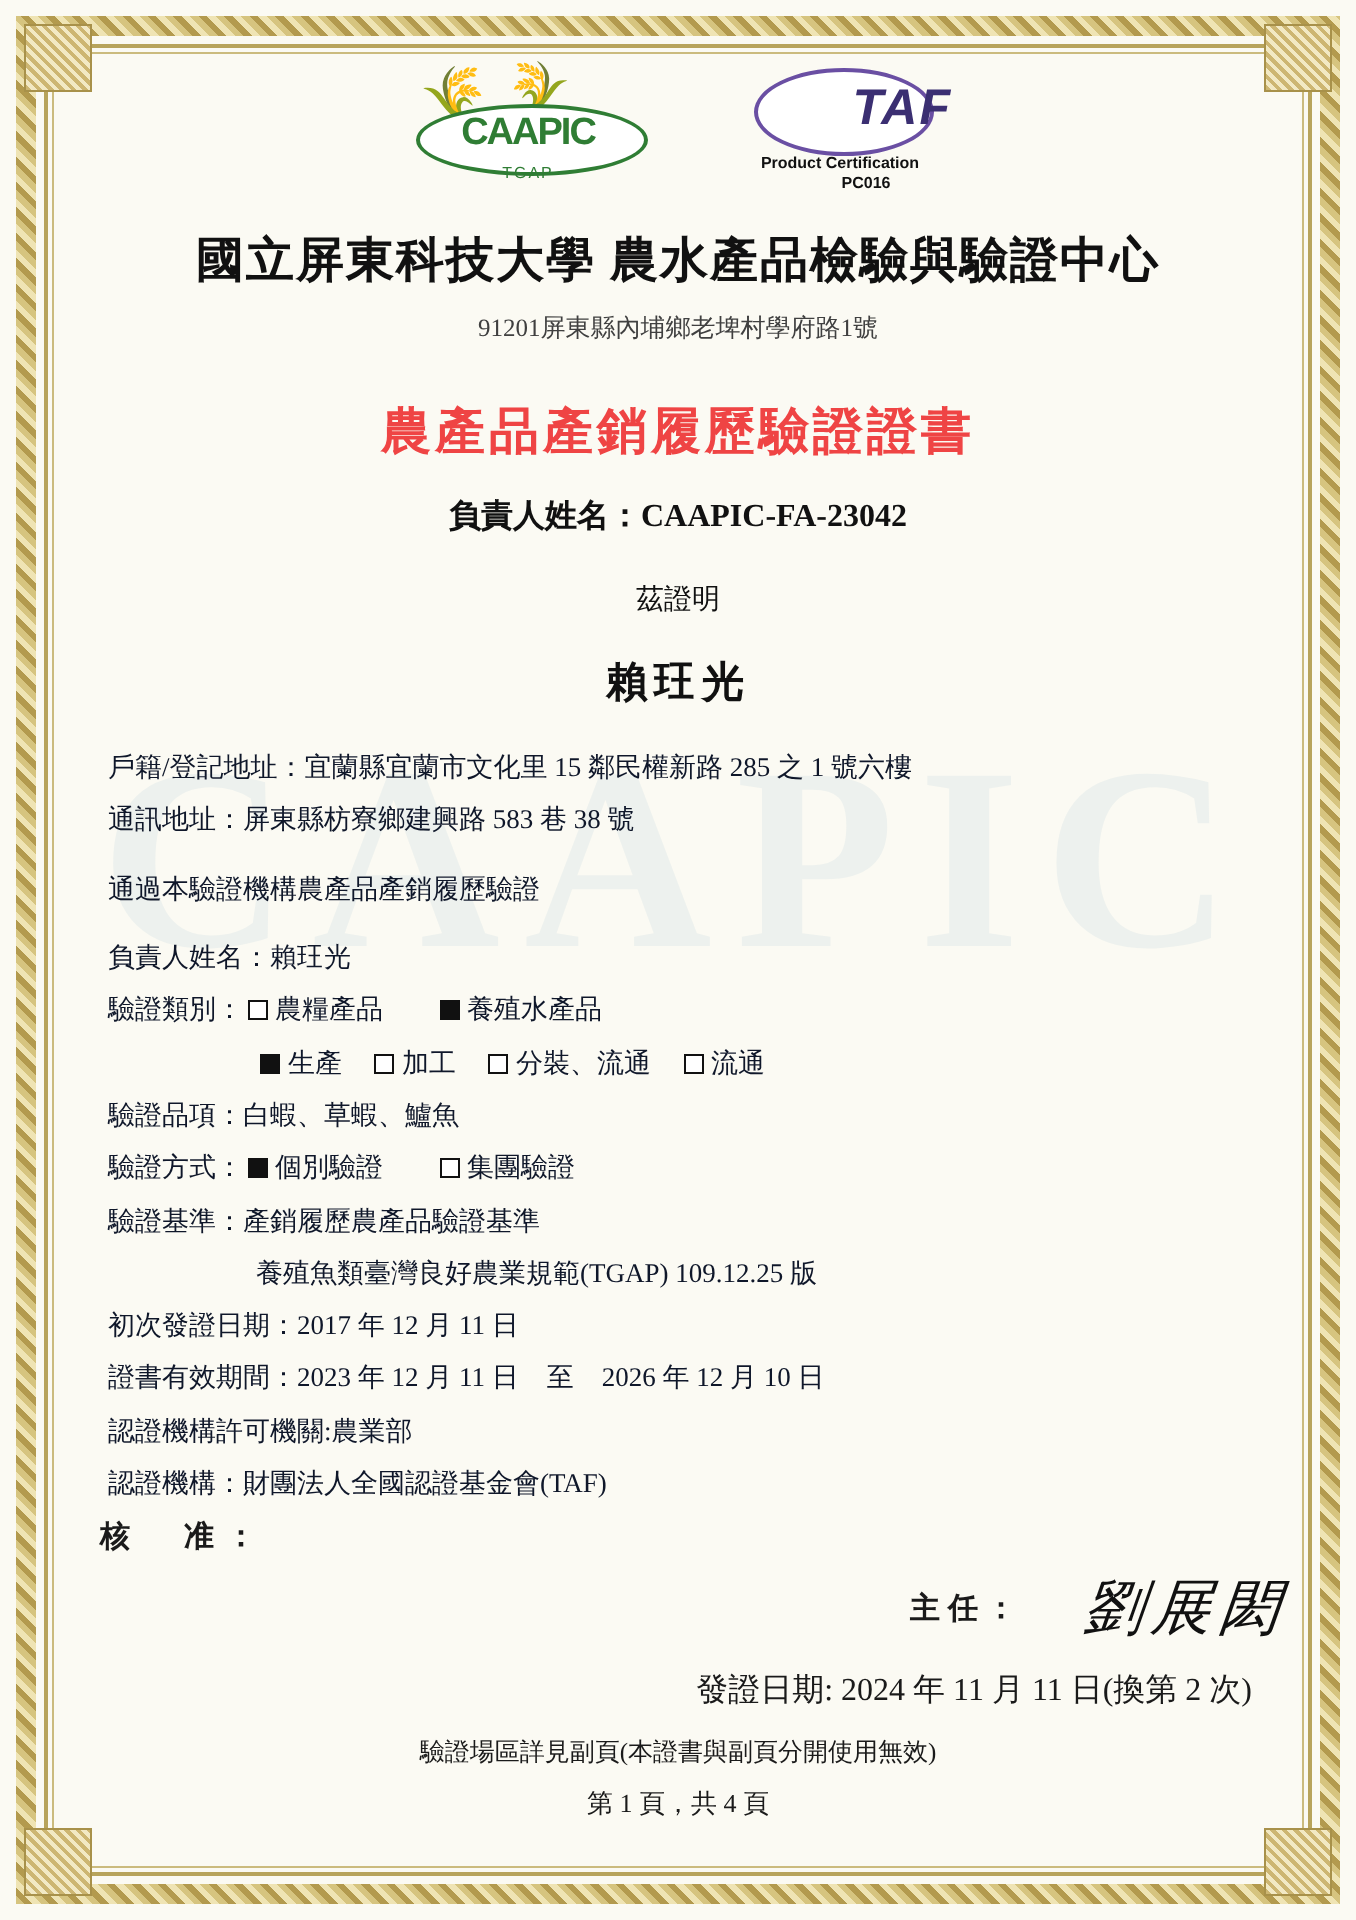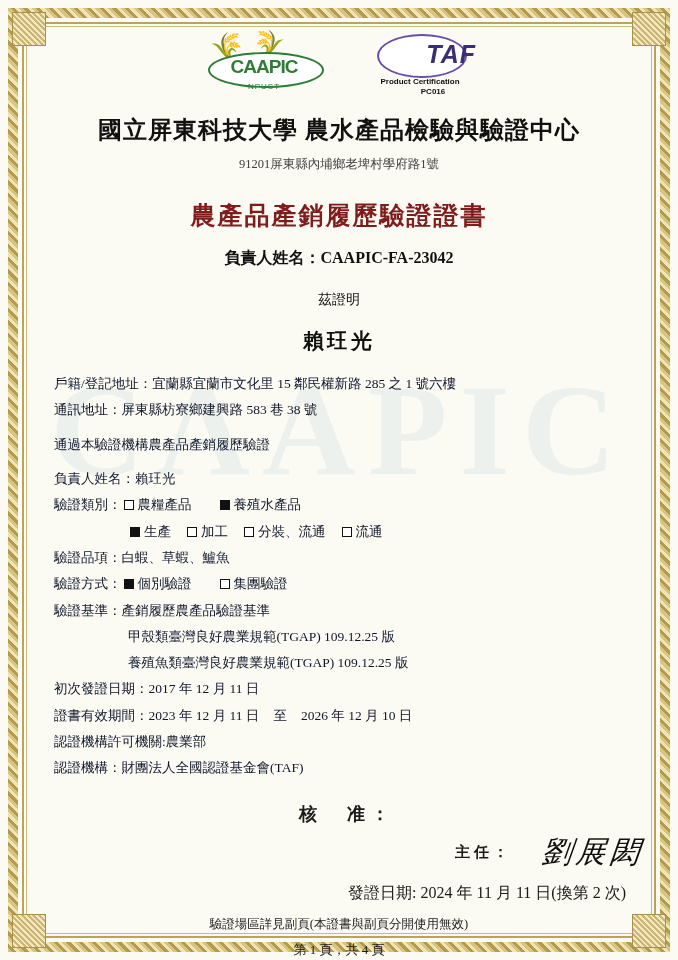--- a/index.html
+++ b/index.html
@@ -196,21 +196,21 @@
     font-size: 12.5px;
     margin-top: 10px;
     color: #404040;
   }
   .cert-title {
     text-align: center;
     font-size: 25px;
     font-weight: bold;
     letter-spacing: 2px;
     margin-top: 26px;
-    color: #7f1d1d;
+    color: #ef4444;
   }
   .cert-no {
     text-align: center;
     font-size: 16px;
     font-weight: bold;
     margin-top: 16px;
     color: #111;
   }
   .hereby {
     text-align: center;
@@ -257,26 +257,25 @@
     box-sizing: border-box;
   }
   .chk.on {
     background: #111;
   }
   .gap-lg { display: inline-block; width: 26px; }
   .gap-md { display: inline-block; width: 14px; }
 
   
   .approve-row {
-    margin-top: 20px;
+    margin-top: 4px;
     padding-left: 16px;
-    font-size: 18px;
+    font-size: 15px;
     font-weight: bold;
     letter-spacing: 6px;
-    text-align: center;
   }
   .sign-row {
     margin-top: 6px;
     padding-left: 44px;
     display: flex;
     align-items: center;
     gap: 30px;
     justify-content: flex-end;
   }
   .sign-label {
@@ -327,21 +326,21 @@
   <div class="watermark">CAAPIC</div>
 
   <div class="content">
 
     <div class="logo-row">
       <div class="logo-caapic">
         <div class="wheat">🌾</div>
         <div class="wheat2">🌾</div>
         <div class="oval"></div>
         <div class="wordmark">CAAPIC</div>
-        <div class="sub">NPUST</div>
+        <div class="sub">TGAP</div>
       </div>
       <div class="logo-taf">
         <div class="ellipse"></div>
         <div class="taf-text">TAF</div>
         <div class="cert-line1">Product Certification</div>
         <div class="cert-line2">PC016</div>
       </div>
     </div>
 
     <div class="org-title">國立屏東科技大學 農水產品檢驗與驗證中心</div>
@@ -388,21 +387,20 @@
       </div>
 
       <div class="field-line">
         <span>驗證方式：</span><span class="chk on"></span><span>個別驗證</span><span class="gap-lg"></span><span class="chk"></span><span>集團驗證</span>
       </div>
 
       <div class="field-line">
         <span>驗證基準：</span><span>產銷履歷農產品驗證基準</span>
       </div>
 
-      <div class="field-line indent">甲殼類臺灣良好農業規範(TGAP) 109.12.25 版</div>
       <div class="field-line indent">養殖魚類臺灣良好農業規範(TGAP) 109.12.25 版</div>
 
       <div class="field-line">
         <span>初次發證日期：</span><span>2017 年 12 月 11 日</span>
       </div>
 
       <div class="field-line">
         <span>證書有效期間：</span><span>2023 年 12 月 11 日</span><span class="gap-md"></span><span>至</span><span class="gap-md"></span><span>2026 年 12 月 10 日</span>
       </div>
 

